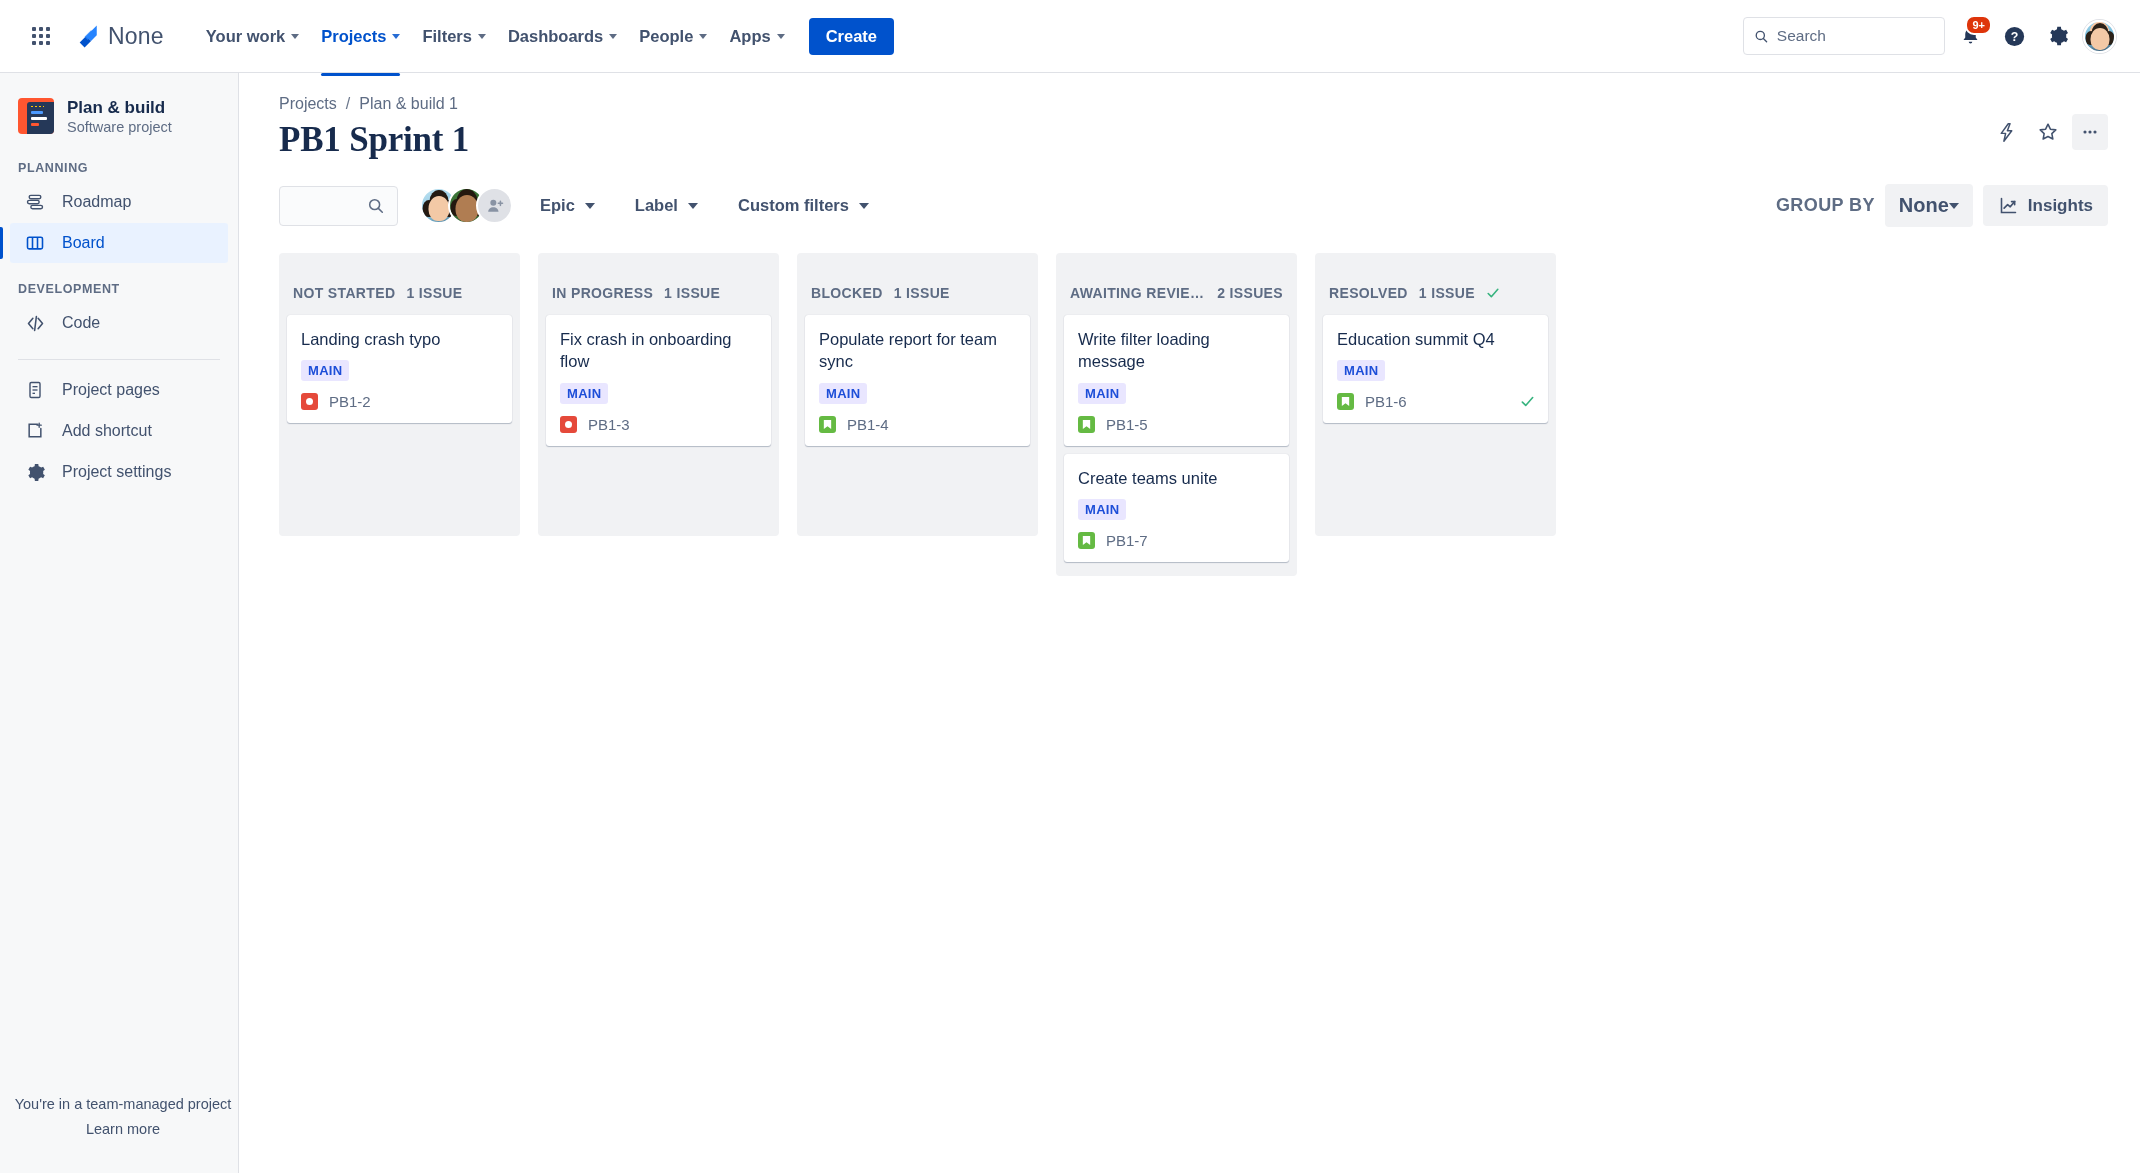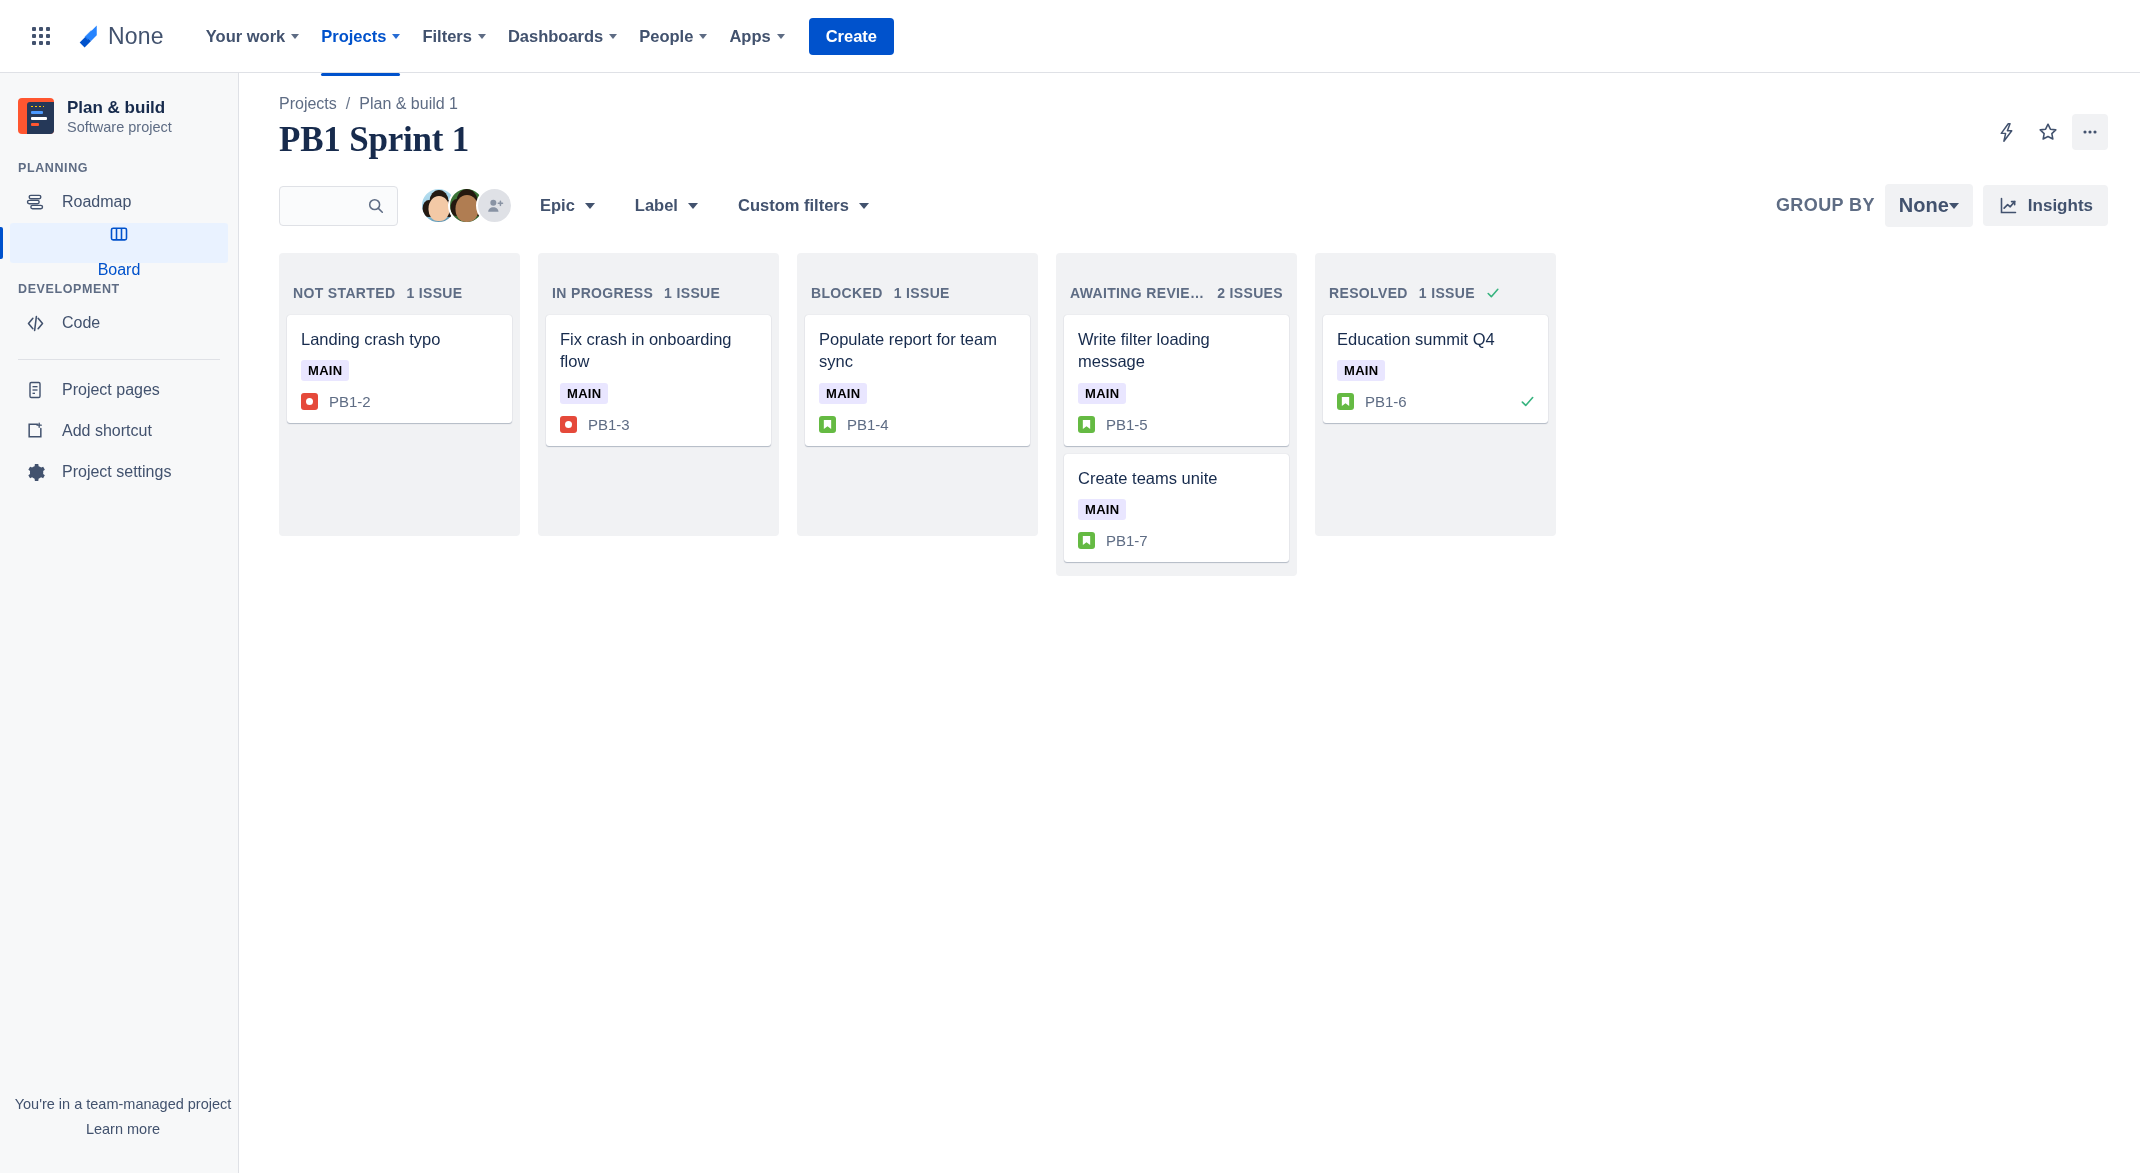--- a/index.html
+++ b/index.html
@@ -111,21 +111,21 @@
   .sec-label {
     font-size:12.5px; font-weight:700; color:#5E6C84; letter-spacing:.6px;
     padding: 18px 18px 6px 18px; text-transform: uppercase;
   }
   .side-item {
     display:flex; align-items:center; gap:16px;
     height: 40px; margin: 1px 10px; padding: 0 14px;
     border-radius:3px; cursor:pointer; position:relative;
     font-size:16px; color:#42526E;
   }
-  .side-item.active { background:#E9F2FF; color:#0052CC; font-weight:500;flex-direction:column; }
+  .side-item.active { background:#E9F2FF; color:#0052CC; font-weight:500; }
   .side-item.active::before {
     content:''; position:absolute; left:-10px; top:4px; bottom:4px; width:3px; background:#0052CC; border-radius:0 2px 2px 0;
   }
   .side-icon { width:22px; height:22px; flex:none; display:flex; align-items:center; justify-content:center; }
   .side-div { height:1px; background:#DFE1E6; margin: 16px 18px 10px 18px; }
 
   .side-foot {
     position:absolute; left:0; right:0; bottom: 36px; text-align:center;margin-left:8px;
   }
   .side-foot .l1 { font-size:14.5px; color:#42526E; }
@@ -191,21 +191,21 @@
   .col-name { overflow:hidden; text-overflow:ellipsis; }
   .col-count { flex:none; }
   .col-body { min-height: 215px; padding: 0 8px; }
   .card {
     background:#fff; border-radius:3px; padding: 13px 13px 13px 14px;
     box-shadow: 0 1px 1px rgba(9,30,66,0.25), 0 0 1px rgba(9,30,66,0.2);
     cursor:pointer; margin-bottom: 8px;
   }
   .card-title { font-size:16.5px; color:#172B4D; line-height:1.35; margin-bottom: 10px; }
   .tag {
-    display:inline-block; background:#E9E6FF; color:#000000;
+    display:inline-block; background:#E9E6FF; color:#1d4ed8;
     font-size:13px; font-weight:700; letter-spacing:.3px;
     padding: 3px 7px; border-radius:3px; margin-bottom: 12px; text-align: center;
   }
   .card-foot { display:flex; align-items:center; gap:11px; }
   .type-icon { width:17px;height:17px;border-radius:3px;flex:none;display:flex;align-items:center;justify-content:center; }
   .type-bug { background:#E5493A; }
   .type-bug i { width:7px;height:7px;border-radius:50%;background:#fff;display:block; }
   .type-story { background:#65BA43; }
   .key { font-size:15px; color:#5E6C84; font-weight:400; }
   .done-check { margin-left:auto; }
@@ -259,20 +259,52 @@
       <span class="caret"></span>
     </div>
     <div class="navitem">
       <span>Apps</span>
       <span class="caret"></span>
     </div>
   </div>
 
   <button class="create-btn">Create</button>
 
+  <div class="nav-right">
+    <div class="nav-search">
+      <svg width="17" height="17" viewBox="0 0 20 20">
+        <circle cx="8.5" cy="8.5" r="5.5" fill="none" stroke="#42526E" stroke-width="1.8"></circle>
+        <line x1="12.6" y1="12.6" x2="17" y2="17" stroke="#42526E" stroke-width="1.8" stroke-linecap="round"></line>
+      </svg>
+      <input value="" placeholder="Search" style="">
+    </div>
+
+    <div class="icon-btn">
+      <svg width="21" height="21" viewBox="0 0 24 24">
+        <path d="M12 3a6 6 0 0 0-6 6v4l-2 3h16l-2-3V9a6 6 0 0 0-6-6z" fill="#253858"></path>
+        <path d="M10 18a2 2 0 0 0 4 0z" fill="#253858"></path>
+      </svg>
+      <span class="badge">9+</span>
+    </div>
+
+    <div class="icon-btn">
+      <svg width="23" height="23" viewBox="0 0 24 24">
+        <circle cx="12" cy="12" r="10" fill="#253858"></circle>
+        <text x="12" y="17" font-size="13" font-weight="bold" fill="#fff" text-anchor="middle" font-family="Liberation Sans">?</text>
+      </svg>
+    </div>
+
+    <div class="icon-btn">
+      <svg width="22" height="22" viewBox="0 0 24 24">
+        <path fill="#253858" d="M12 8.5a3.5 3.5 0 1 0 0 7 3.5 3.5 0 0 0 0-7zm9 3.5c0-.6-.05-1.17-.14-1.73l2.02-1.5-2-3.46-2.36.96a9 9 0 0 0-3-1.73L15.2 2h-4l-.32 2.54a9 9 0 0 0-3 1.73l-2.36-.96-2 3.46 2.02 1.5a9.6 9.6 0 0 0 0 3.46l-2.02 1.5 2 3.46 2.36-.96a9 9 0 0 0 3 1.73L11.2 22h4l.32-2.54a9 9 0 0 0 3-1.73l2.36.96 2-3.46-2.02-1.5c.09-.56.14-1.13.14-1.73z"></path>
+      </svg>
+    </div>
+
+    <div class="avatar-nav"></div>
+  </div>
 </div>
 
 <div class="sidebar">
   <div class="proj-head">
     <div class="proj-logo">
       <span class="win"></span>
         <span class="dots"></span>
       <span class="bar1"></span>
         <span class="bar2"></span>
         <span class="bar3"></span>

